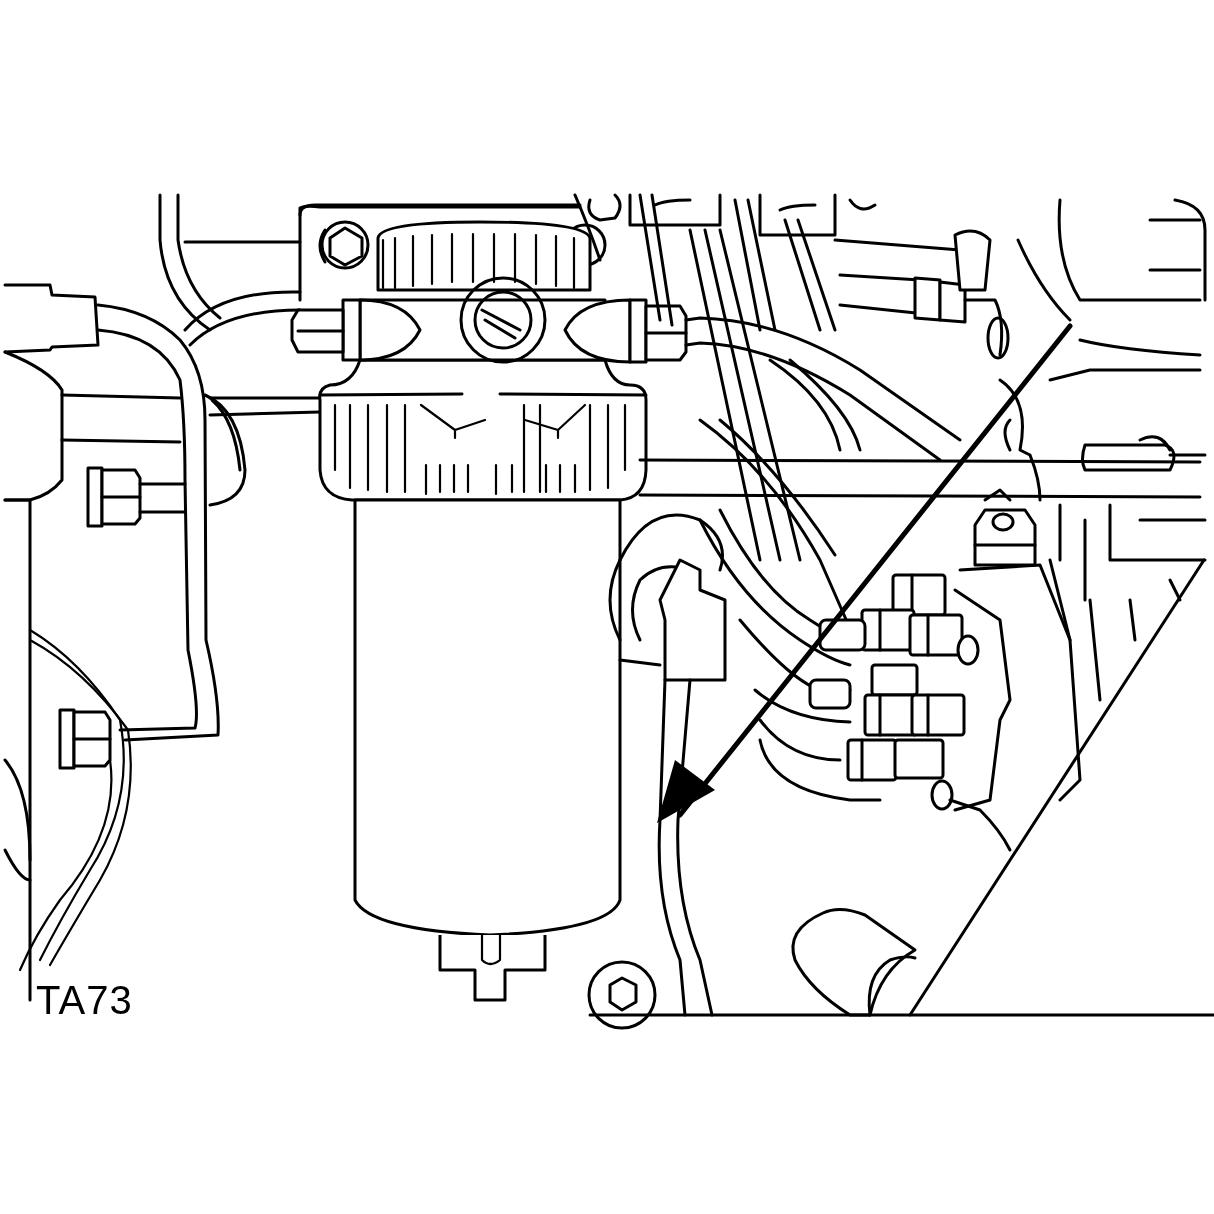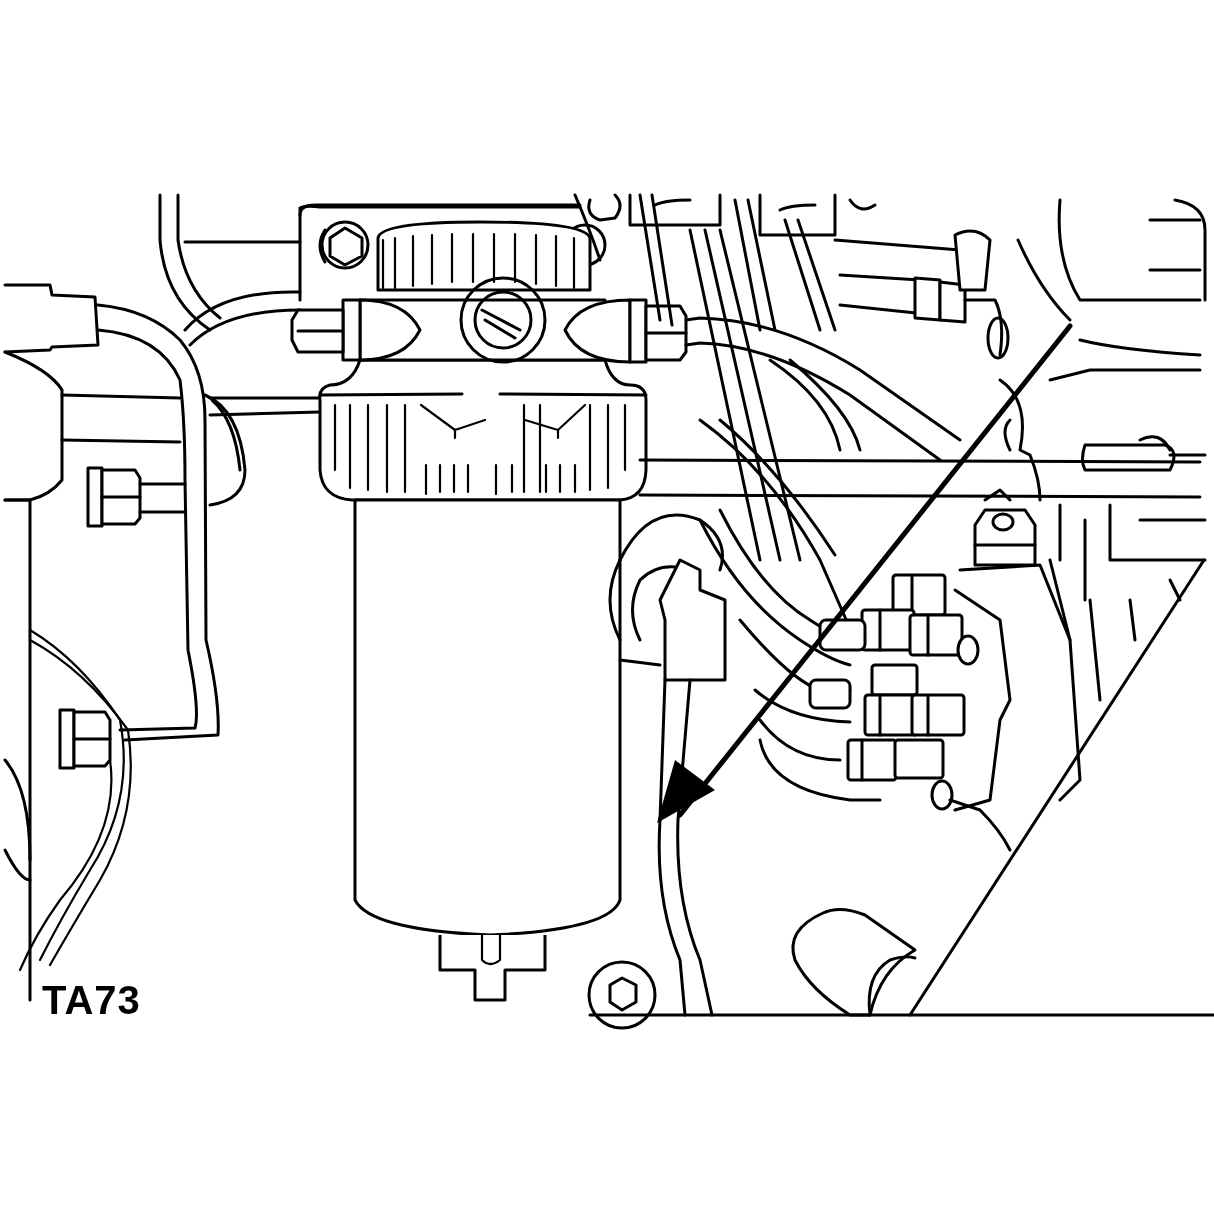--- a/index.html
+++ b/index.html
@@ -3,22 +3,22 @@
 <meta charset="utf-8">
 <style>
   html, body { margin: 0; padding: 0; background: #ffffff; }
   body { width: 1214px; height: 1214px; position: relative; overflow: hidden; }
   #figure { position: absolute; left: 0; top: 0; width: 1214px; height: 1214px; }
   svg { display: block; }
   .ln { fill: none; stroke: #000; stroke-width: 3; stroke-linecap: round; stroke-linejoin: round; }
   .th { fill: none; stroke: #000; stroke-width: 2.2; stroke-linecap: round; stroke-linejoin: round; }
   .fw { fill: #fff; stroke: #000; stroke-width: 3; stroke-linejoin: round; }
   .fig-label {
-    position: absolute; left: 42px; top: 978px;
-    font-family: "Liberation Sans", sans-serif; font-size: 40px; font-weight: 700;
+    position: absolute; left: 36px; top: 978px;
+    font-family: "Liberation Sans", sans-serif; font-size: 40px; font-weight: 400;
     color: #000; letter-spacing: 1px;
   }
 </style>
 </head>
 <body>
 
 <div id="figure">
 <svg width="1214" height="1214" viewBox="0 0 1214 1214">
 
   <g>

